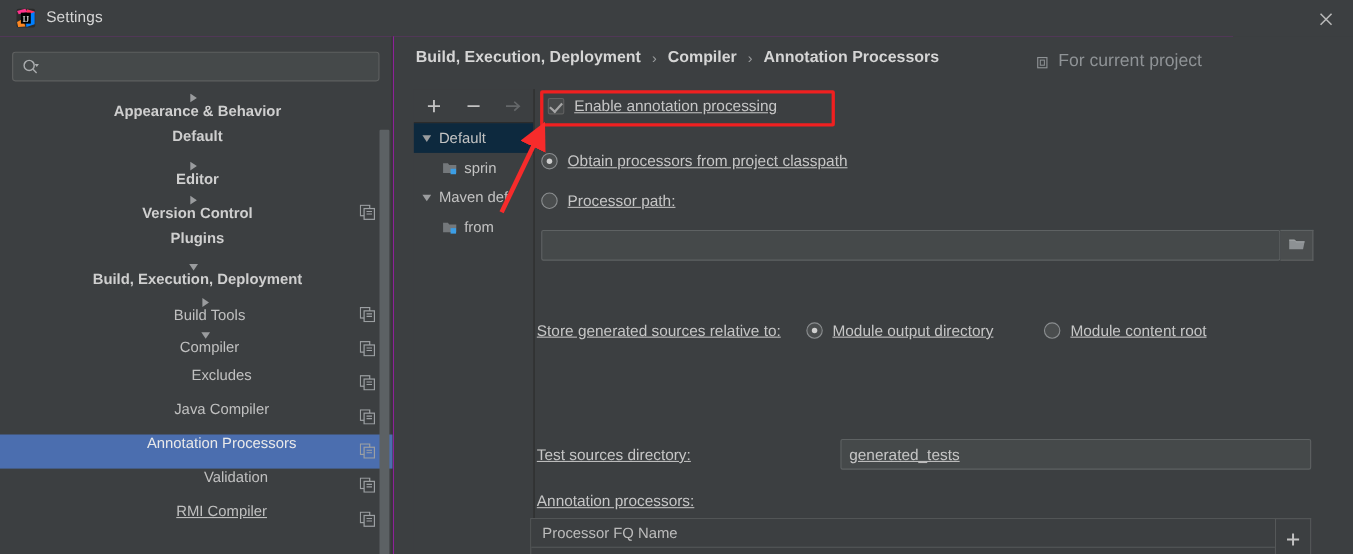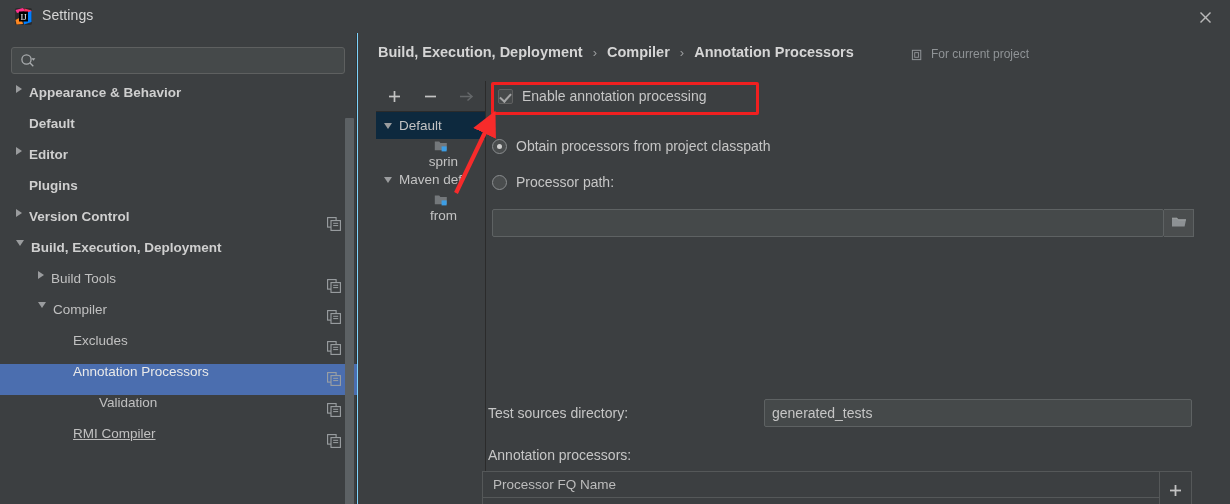--- a/index.html
+++ b/index.html
@@ -5,21 +5,21 @@
   * { box-sizing: border-box; margin: 0; padding: 0; }
   html, body {
     width: 1230px; height: 504px;
     overflow: hidden;
     background: #3c3f41;
     font-family: "Liberation Sans", sans-serif;
     font-size: 13px;
     color: #bbbbbb;
     -webkit-font-smoothing: antialiased;
   }
-  #root { position: relative; width: 1121px; height: 504px; background: #7dd3fc; }
+  #root { position: relative; width: 1121px; height: 504px; background: #a21caf; }
 
   
   .titlebar {
     position: absolute; left: 0; top: 0; width: 1230px; height: 33px;
     background: #3c3f41;
     display: flex; align-items: center;
   }
   .ij-logo {
     position: absolute; left: 14px; top: 7px; width: 19px; height: 19px;
   }
@@ -49,22 +49,22 @@
     display: flex; align-items: center; padding-left: 8px;
   }
   .search-icon { width: 16px; height: 16px; flex: 0 0 16px; }
   .search-input {
     flex: 1; background: transparent; border: 0; outline: none;
     color: #bbbbbb; font-family: "Liberation Sans", sans-serif; font-size: 13px;
     padding-left: 5px;
   }
   .tree { position: absolute; left: 0; top: 52px; width: 357px; height: 419px; overflow: hidden; }
   .tree-row {
-    position: relative; height: 31px; display: flex; align-items: flex-start;
-    cursor: pointer; padding-right: 14px;
+    position: relative; height: 31px; display: flex; align-items: center;
+    cursor: pointer; padding-right: 14px; flex-direction: column;
   }
   .tree-row.selected { background: #4b6eaf; }
   .tree-row.selected .tree-label { color: #e9e9e9; }
   .tree-label { font-size: 13.5px; color: #c0c0c0; white-space: nowrap; }
   .tree-row.bold .tree-label { font-weight: bold; color: #cfcfcf; }
   .twisty {
     width: 0; height: 0; flex: 0 0 auto; margin-right: 7px;
   }
   .twisty.right {
     border-left: 6px solid #9a9c9e;
@@ -94,23 +94,23 @@
     background: #3c3f41;
   }
   .breadcrumb {
     position: absolute; left: 20px; top: 11px;
     display: flex; align-items: center; gap: 0px;
     font-size: 14.5px;
   }
   .bc-item { font-weight: bold; color: #d5d5d5; white-space: nowrap; }
   .bc-sep { color: #9a9c9e; margin: 0 10px; font-size: 13px; }
   .for-project {
-    position: absolute; left: 553px; top: 14px;
+    position: absolute; left: 584px; top: 14px;
     display: flex; align-items: center; gap: 7px;
-    color: #8f9396; font-size: 12px; white-space: nowrap;
+    color: #8f9396; font-size: 16px; white-space: nowrap;
   }
   .for-project .proj-ic { width: 13px; height: 13px; }
 
   
   .profiles {
     position: absolute; left: 18px; top: 48px; width: 110px; height: 423px;
     background: #3c3f41; border-right: 1px solid #2b2b2b;
     overflow: hidden;
   }
   .profiles-toolbar {
@@ -121,27 +121,27 @@
     width: 36px; height: 30px; display: flex; align-items: center; justify-content: center;
     cursor: pointer;
   }
   .tb-btn.disabled { opacity: .5; cursor: default; }
   .prof-row {
     height: 27px; display: flex; align-items: center; cursor: pointer; white-space: nowrap;
     padding-left: 2px;
   }
   .prof-row.selected { background: #0d293e; }
   .prof-label { font-size: 13.5px; color: #c3c3c3; }
-  .prof-row.child { padding-left: 26px; flex-direction: column; }
+  .prof-row.child { padding-left: 26px; }
   .mod-icon { width: 15px; height: 14px; margin-right: 5px; flex: 0 0 15px; }
 
   
   .form { position: absolute; left: 130px; top: 48px; width: 742px; height: 423px; }
 
-  .row { position: absolute; display: flex; align-items: center; }
+  .row { position: absolute; display: flex; align-items: center; text-decoration: underline; }
 
   .cb {
     width: 15px; height: 15px; flex: 0 0 15px;
     border: 1px solid #6b6b6b; background: #4a4d4e; border-radius: 2px;
     position: relative; cursor: pointer;
   }
   .cb.checked::after {
     content: ""; position: absolute; left: 3px; top: 1px;
     width: 5px; height: 9px; border: solid #c8c8c8;
     border-width: 0 2px 2px 0; transform: rotate(42deg);
@@ -245,32 +245,32 @@
         </div>
         <div class="tree-row bold" style="padding-left: 16px;">
           <span class="twisty none"></span>
           <span class="tree-label">Default</span>
         </div>
         <div class="tree-row bold" style="padding-left: 16px;">
           <span class="twisty right"></span>
           <span class="tree-label">Editor</span>
         </div>
         <div class="tree-row bold" style="padding-left: 16px;">
-          <span class="twisty none"></span>
-          <span class="tree-label">Plugins</span>
-        </div>
-        <div class="tree-row bold" style="padding-left: 16px;">
           <span class="twisty right"></span>
           <span class="tree-label">Version Control</span>
           <span class="proj-icon"><svg width="14" height="14" viewBox="0 0 14 14">
               <rect x="0.6" y="0.6" width="8.5" height="9.5" fill="none" stroke="#9ca0a3" stroke-width="1.1"></rect>
               <rect x="4" y="3.6" width="9.4" height="9.8" fill="#3c3f41" stroke="#9ca0a3" stroke-width="1.1"></rect>
               <line x1="6.2" y1="6.3" x2="11.2" y2="6.3" stroke="#9ca0a3" stroke-width="1"></line>
               <line x1="6.2" y1="8.6" x2="11.2" y2="8.6" stroke="#9ca0a3" stroke-width="1"></line>
             </svg></span>
+        </div>
+        <div class="tree-row bold" style="padding-left: 16px;">
+          <span class="twisty none"></span>
+          <span class="tree-label">Plugins</span>
         </div>
         <div class="tree-row bold" style="padding-left: 16px;">
           <span class="twisty down"></span>
           <span class="tree-label">Build, Execution, Deployment</span>
         </div>
         <div class="tree-row" style="padding-left: 38px;">
           <span class="twisty right"></span>
           <span class="tree-label">Build Tools</span>
           <span class="proj-icon"><svg width="14" height="14" viewBox="0 0 14 14">
               <rect x="0.6" y="0.6" width="8.5" height="9.5" fill="none" stroke="#9ca0a3" stroke-width="1.1"></rect>
@@ -285,20 +285,30 @@
           <span class="proj-icon"><svg width="14" height="14" viewBox="0 0 14 14">
               <rect x="0.6" y="0.6" width="8.5" height="9.5" fill="none" stroke="#9ca0a3" stroke-width="1.1"></rect>
               <rect x="4" y="3.6" width="9.4" height="9.8" fill="#3c3f41" stroke="#9ca0a3" stroke-width="1.1"></rect>
               <line x1="6.2" y1="6.3" x2="11.2" y2="6.3" stroke="#9ca0a3" stroke-width="1"></line>
               <line x1="6.2" y1="8.6" x2="11.2" y2="8.6" stroke="#9ca0a3" stroke-width="1"></line>
             </svg></span>
         </div>
         <div class="tree-row" style="padding-left: 60px;">
           <span class="twisty none"></span>
           <span class="tree-label">Excludes</span>
+          <span class="proj-icon"><svg width="14" height="14" viewBox="0 0 14 14">
+              <rect x="0.6" y="0.6" width="8.5" height="9.5" fill="none" stroke="#9ca0a3" stroke-width="1.1"></rect>
+              <rect x="4" y="3.6" width="9.4" height="9.8" fill="#3c3f41" stroke="#9ca0a3" stroke-width="1.1"></rect>
+              <line x1="6.2" y1="6.3" x2="11.2" y2="6.3" stroke="#9ca0a3" stroke-width="1"></line>
+              <line x1="6.2" y1="8.6" x2="11.2" y2="8.6" stroke="#9ca0a3" stroke-width="1"></line>
+            </svg></span>
+        </div>
+        <div class="tree-row" style="padding-left: 60px;">
+          <span class="twisty none"></span>
+          <span class="tree-label">Java Compiler</span>
           <span class="proj-icon"><svg width="14" height="14" viewBox="0 0 14 14">
               <rect x="0.6" y="0.6" width="8.5" height="9.5" fill="none" stroke="#9ca0a3" stroke-width="1.1"></rect>
               <rect x="4" y="3.6" width="9.4" height="9.8" fill="#3c3f41" stroke="#9ca0a3" stroke-width="1.1"></rect>
               <line x1="6.2" y1="6.3" x2="11.2" y2="6.3" stroke="#9ca0a3" stroke-width="1"></line>
               <line x1="6.2" y1="8.6" x2="11.2" y2="8.6" stroke="#9ca0a3" stroke-width="1"></line>
             </svg></span>
         </div>
         <div class="tree-row selected" style="padding-left: 60px;">
           <span class="twisty none"></span>
           <span class="tree-label">Annotation Processors</span>
@@ -424,20 +434,27 @@
           <span>
             <svg width="16" height="14" viewBox="0 0 16 14">
               <path d="M1 3.2 L6 3.2 L7.2 4.8 L15 4.8 L13.6 11.5 L1 11.5 Z" fill="#8d9194"></path>
               <path d="M1 3.2 L6 3.2 L7.2 4.8 L15 4.8" fill="none" stroke="#a8acae" stroke-width=".9"></path>
             </svg>
           </span>
         </div>
       </div>
 
 
+      <div class="row" style="left:0px; top:211px;">
+        <span class="plain-lbl">Store generated sources relative to:</span>
+        <span class="radio checked" style="margin-left:23px;"></span>
+        <span class="lbl">Module output directory</span>
+        <span class="radio" style="margin-left:46px;"></span>
+        <span class="lbl">Module content root</span>
+      </div>
 
 
       <div class="row" style="left:0px; top:318px;">
         <span class="plain-lbl" style="width:276px; display:inline-block;">Test sources directory:</span>
         <div class="textfield" style="width:428px;">generated_tests</div>
       </div>
 
       <div class="row" style="left:0px; top:366px;">
         <span class="plain-lbl">Annotation processors:</span>
       </div>

